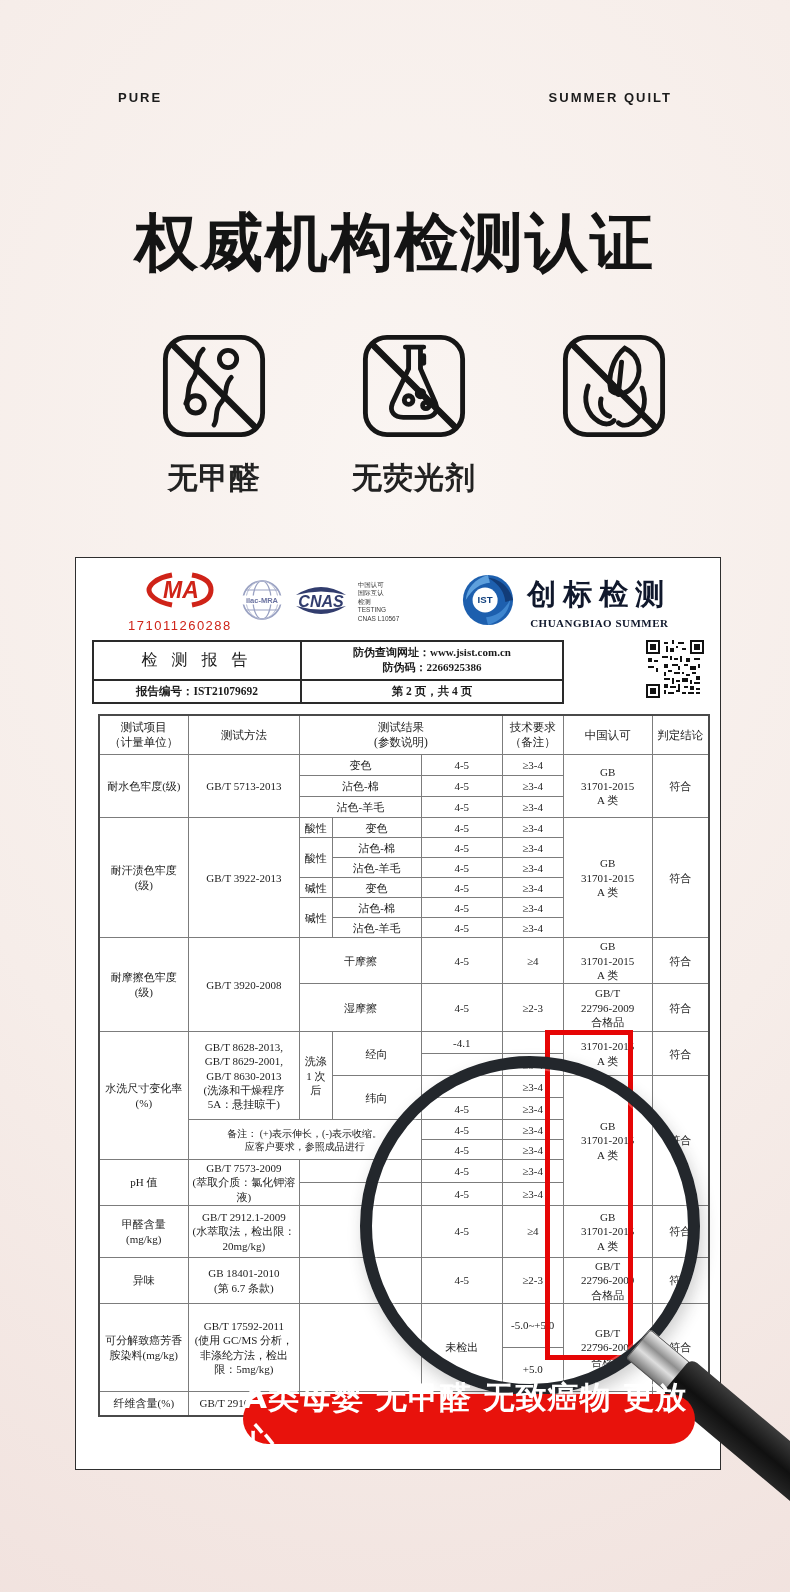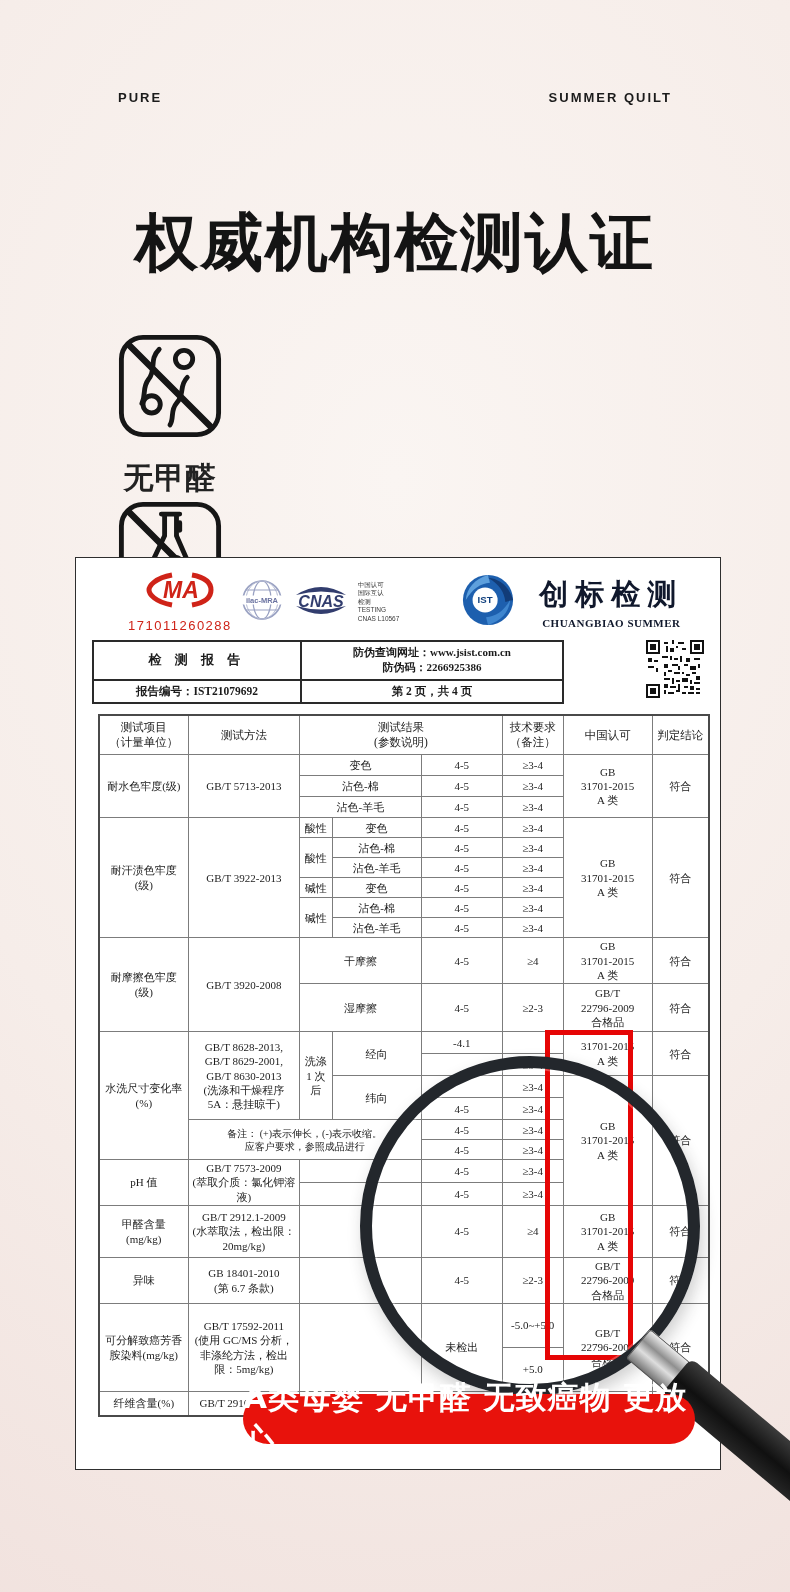--- a/index.html
+++ b/index.html
@@ -9,49 +9,49 @@
 
   
   .topbar { position:absolute; top:90px; left:118px; right:118px; display:flex; justify-content:space-between;
             font-weight:700; font-size:13px; letter-spacing:2px; color:#1b1b1b; }
 
   
   .main-title { position:absolute; top:200px; left:0; right:0; text-align:center;
                 font-family:"DejaVu Sans", sans-serif; font-size:63px; font-weight:900; letter-spacing:2px; color:#141414; }
 
   
-  .badges { position:absolute; top:332px; left:70px; right:76px; display:flex; justify-content:flex-end;flex-direction:column; }
+  .badges { position:absolute; top:332px; left:70px; right:76px; display:flex; justify-content:flex-end; }
   .badge { width:200px; display:flex; flex-direction:column; align-items:center; }
   .badge svg { width:108px; height:108px; }
   .badge-label { margin-top:14px; font-size:30px; font-weight:700; letter-spacing:1px; color:#222; }
 
   
   .card { position:absolute; left:75px; top:557px; width:646px; height:913px; background:#fff;
           border:1px solid #2e2e2e; padding:12px 16px; z-index:1; }
 
   
   .logos { display:flex; align-items:center; height:64px; }
   .logo-cma { display:flex; flex-direction:column; align-items:center; margin-left:36px; }
   .cma-num { font-size:13px; font-weight:400; letter-spacing:1.5px; color:#cf2318; margin-top:9px; }
   .logo-ilac { margin-left:8px; }
   .logo-cnas { margin-left:6px; }
   .accr { margin-left:6px; font-size:6.5px; line-height:1.3; color:#3a3a3a; white-space:pre-line; text-align:left; }
   .logo-ist { margin-left:62px; }
-  .lab { margin-left:24px; text-align:center; font-family:"Liberation Serif", serif; color:#10182c; }
+  .lab { margin-left:12px; text-align:center; font-family:"Liberation Serif", serif; color:#10182c; }
   .lab-cn { font-size:29px; font-weight:700; letter-spacing:7px; }
   .lab-en { font-size:11px; font-weight:700; letter-spacing:0.5px; margin-top:2px; }
 
   
   .report-head { display:flex; align-items:flex-start; margin-top:6px; }
   .rh-table { width:472px; border:2px solid #2a2a2a; font-family:"Liberation Serif", serif; }
   .rh-row { display:grid; grid-template-columns:44% 56%; }
   .rh-row + .rh-row { border-top:2px solid #2a2a2a; }
   .rh-cell { padding:3px 6px; text-align:center; }
   .rh-cell + .rh-cell { border-left:2px solid #2a2a2a; }
-  .rh-title { font-size:13px; font-weight:700; letter-spacing:5px; display:flex; align-items:center; justify-content:center; }
+  .rh-title { font-size:16px; font-weight:400; letter-spacing:5px; display:flex; align-items:center; justify-content:center; }
   .rh-info { font-size:11px; font-weight:700; line-height:1.4; }
   .rh-no, .rh-page { font-size:11.5px; font-weight:700; display:flex; align-items:center; justify-content:center; }
   .qr { margin-left:auto; width:58px; height:58px; }
 
   
   table.t { width:100%; border-collapse:collapse; margin-top:10px; table-layout:fixed;
             font-family:"Liberation Serif", serif; font-size:11px; color:#1c1c1c; border:2px solid #4a4a4a;margin-left:6px; }
   table.t td { border:1px solid #7c7c7c; text-align:center; vertical-align:middle; padding:1px 2px;
                white-space:pre-line; line-height:1.3; }
   table.t tr.hd td { font-size:11.5px; }

